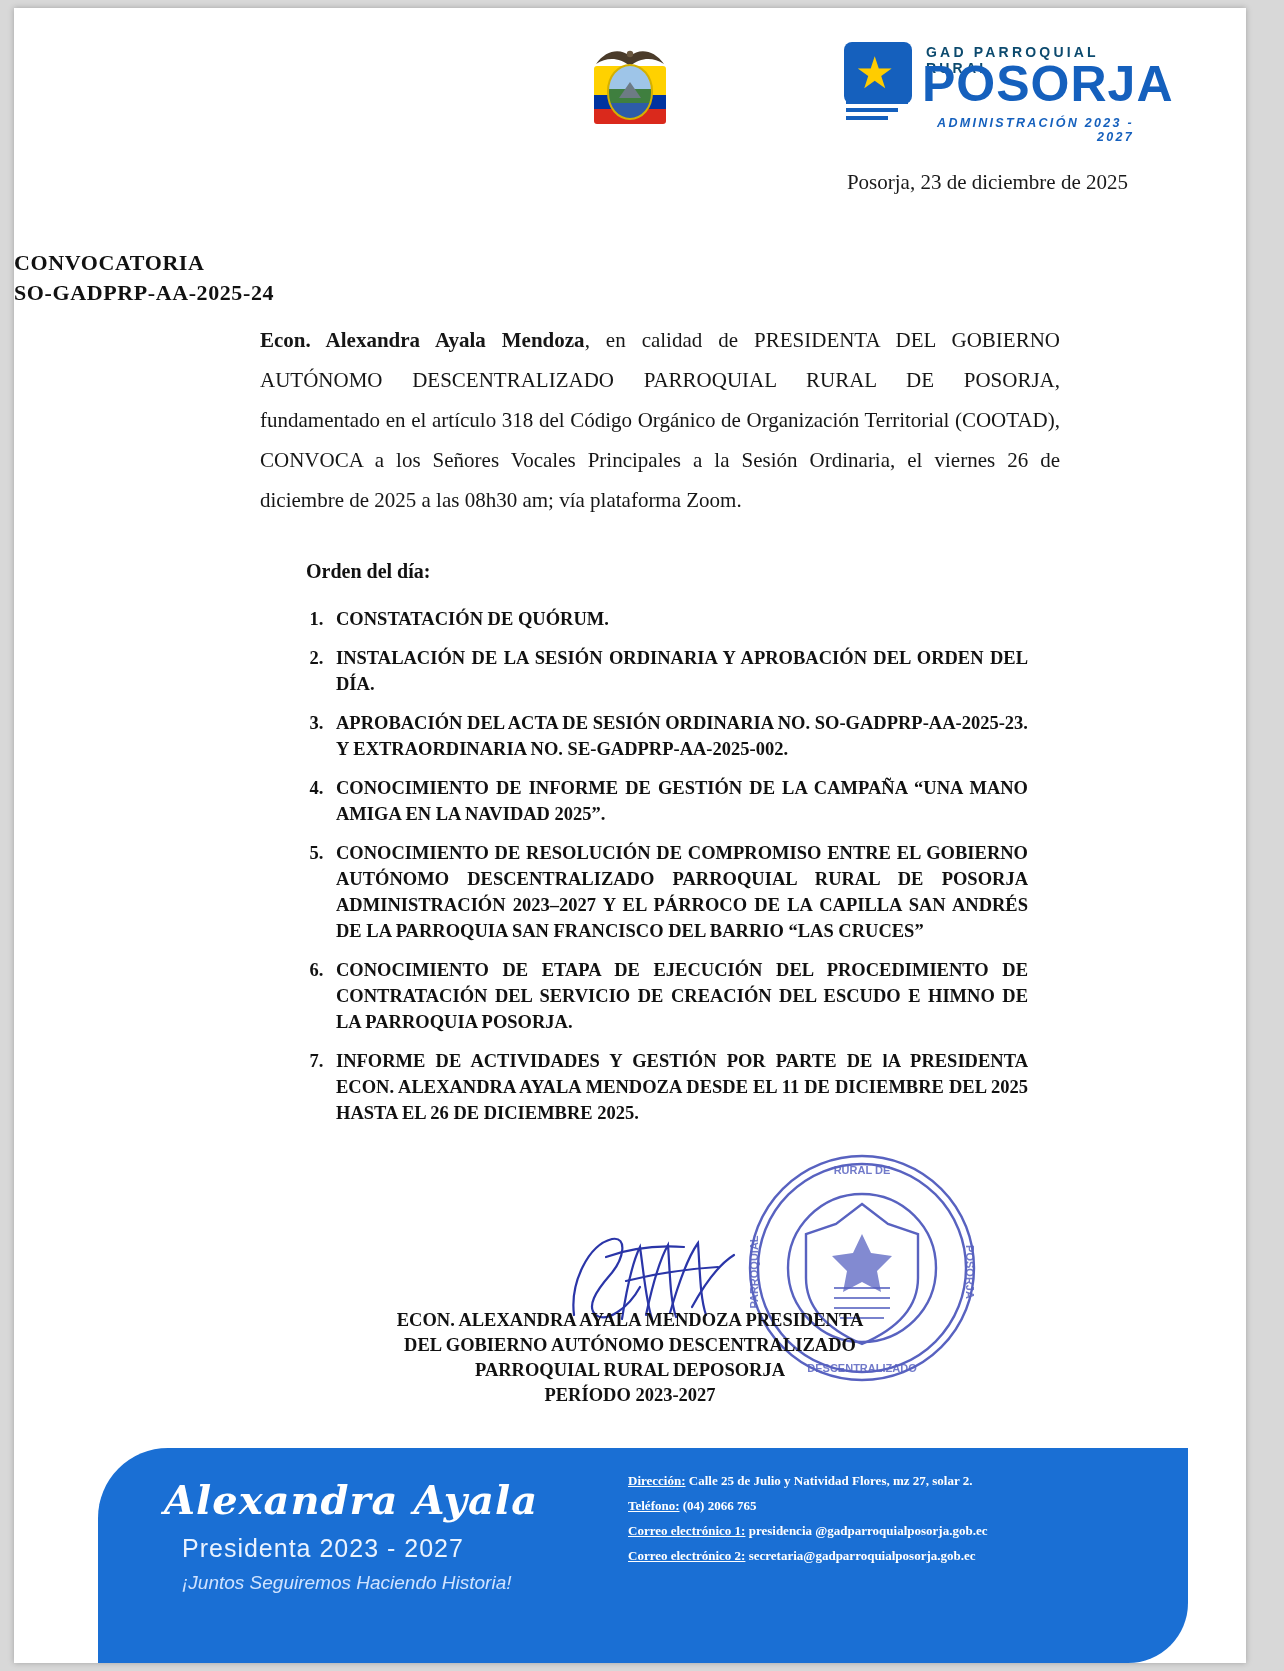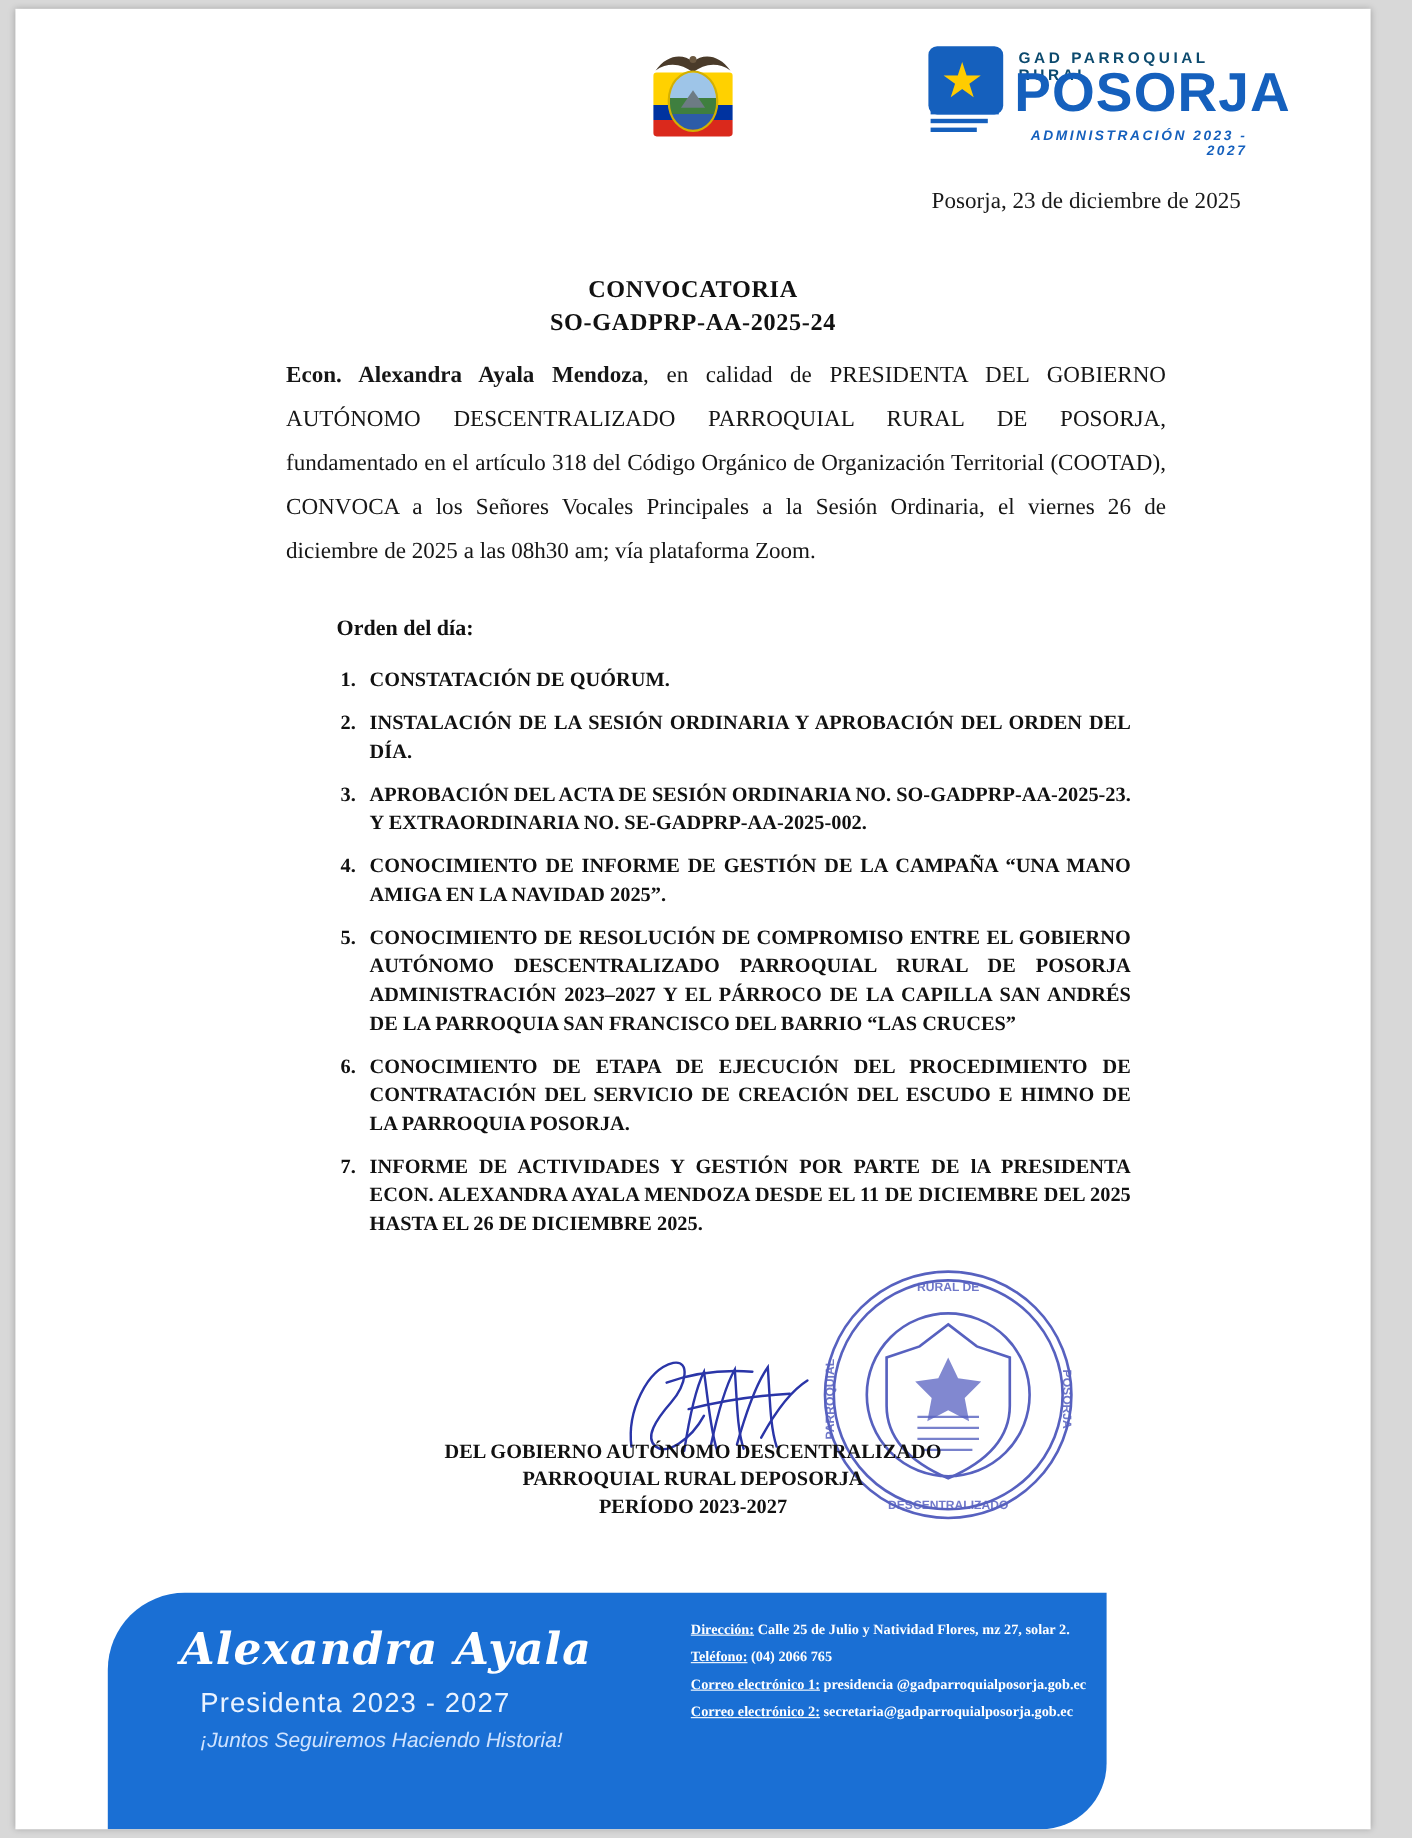--- a/index.html
+++ b/index.html
@@ -153,21 +153,21 @@
     right: 118px;
     top: 162px;
     font-size: 21px;
     color: #1a1a1a;
   }
   .title-block {
     position: absolute;
     left: 0;
     top: 240px;
     width: 1232px;
-    text-align: center;
+    text-align: left;
     font-weight: bold;
     font-size: 22px;
     letter-spacing: 0.6px;
     line-height: 30px;
     color: #111;
   }
   .para {
     position: absolute;
     left: 226px;
     top: 312px;
@@ -236,21 +236,21 @@
     height: 240px;
     pointer-events: none;
     opacity: 0.85;
   }
 
   
   .footer {
     position: absolute;
     left: 84px;
     top: 1440px;
-    width: 908px;
+    width: 1090px;
     height: 215px;
     background: #1a6fd4;
     border-top-left-radius: 70px;
     border-bottom-right-radius: 60px;
     color: #ffffff;
     overflow: hidden;
   }
   .footer-sign {
     position: absolute;
     left: 66px;
@@ -384,20 +384,21 @@
     </g>
     <g fill="#3a46b5" font-family="Liberation Sans, sans-serif" font-size="11" font-weight="bold" opacity="0.85">
       <text x="120" y="26" text-anchor="middle">RURAL DE</text>
       <text x="120" y="224" text-anchor="middle">DESCENTRALIZADO</text>
       <text x="16" y="124" transform="rotate(-90 16,124)" text-anchor="middle">PARROQUIAL</text>
       <text x="224" y="124" transform="rotate(90 224,124)" text-anchor="middle">POSORJA</text>
     </g>
   </svg>
 
   <div class="sign-block">
+    <div>ECON. ALEXANDRA AYALA MENDOZA PRESIDENTA</div>
     <div>DEL GOBIERNO AUTÓNOMO DESCENTRALIZADO</div>
     <div>PARROQUIAL RURAL DEPOSORJA</div>
     <div>PERÍODO 2023-2027</div>
   </div>
 
   <div class="footer">
     <div class="footer-sign">Alexandra Ayala</div>
     <div class="footer-role">Presidenta 2023 - 2027</div>
     <div class="footer-slogan">¡Juntos Seguiremos Haciendo Historia!</div>
 

